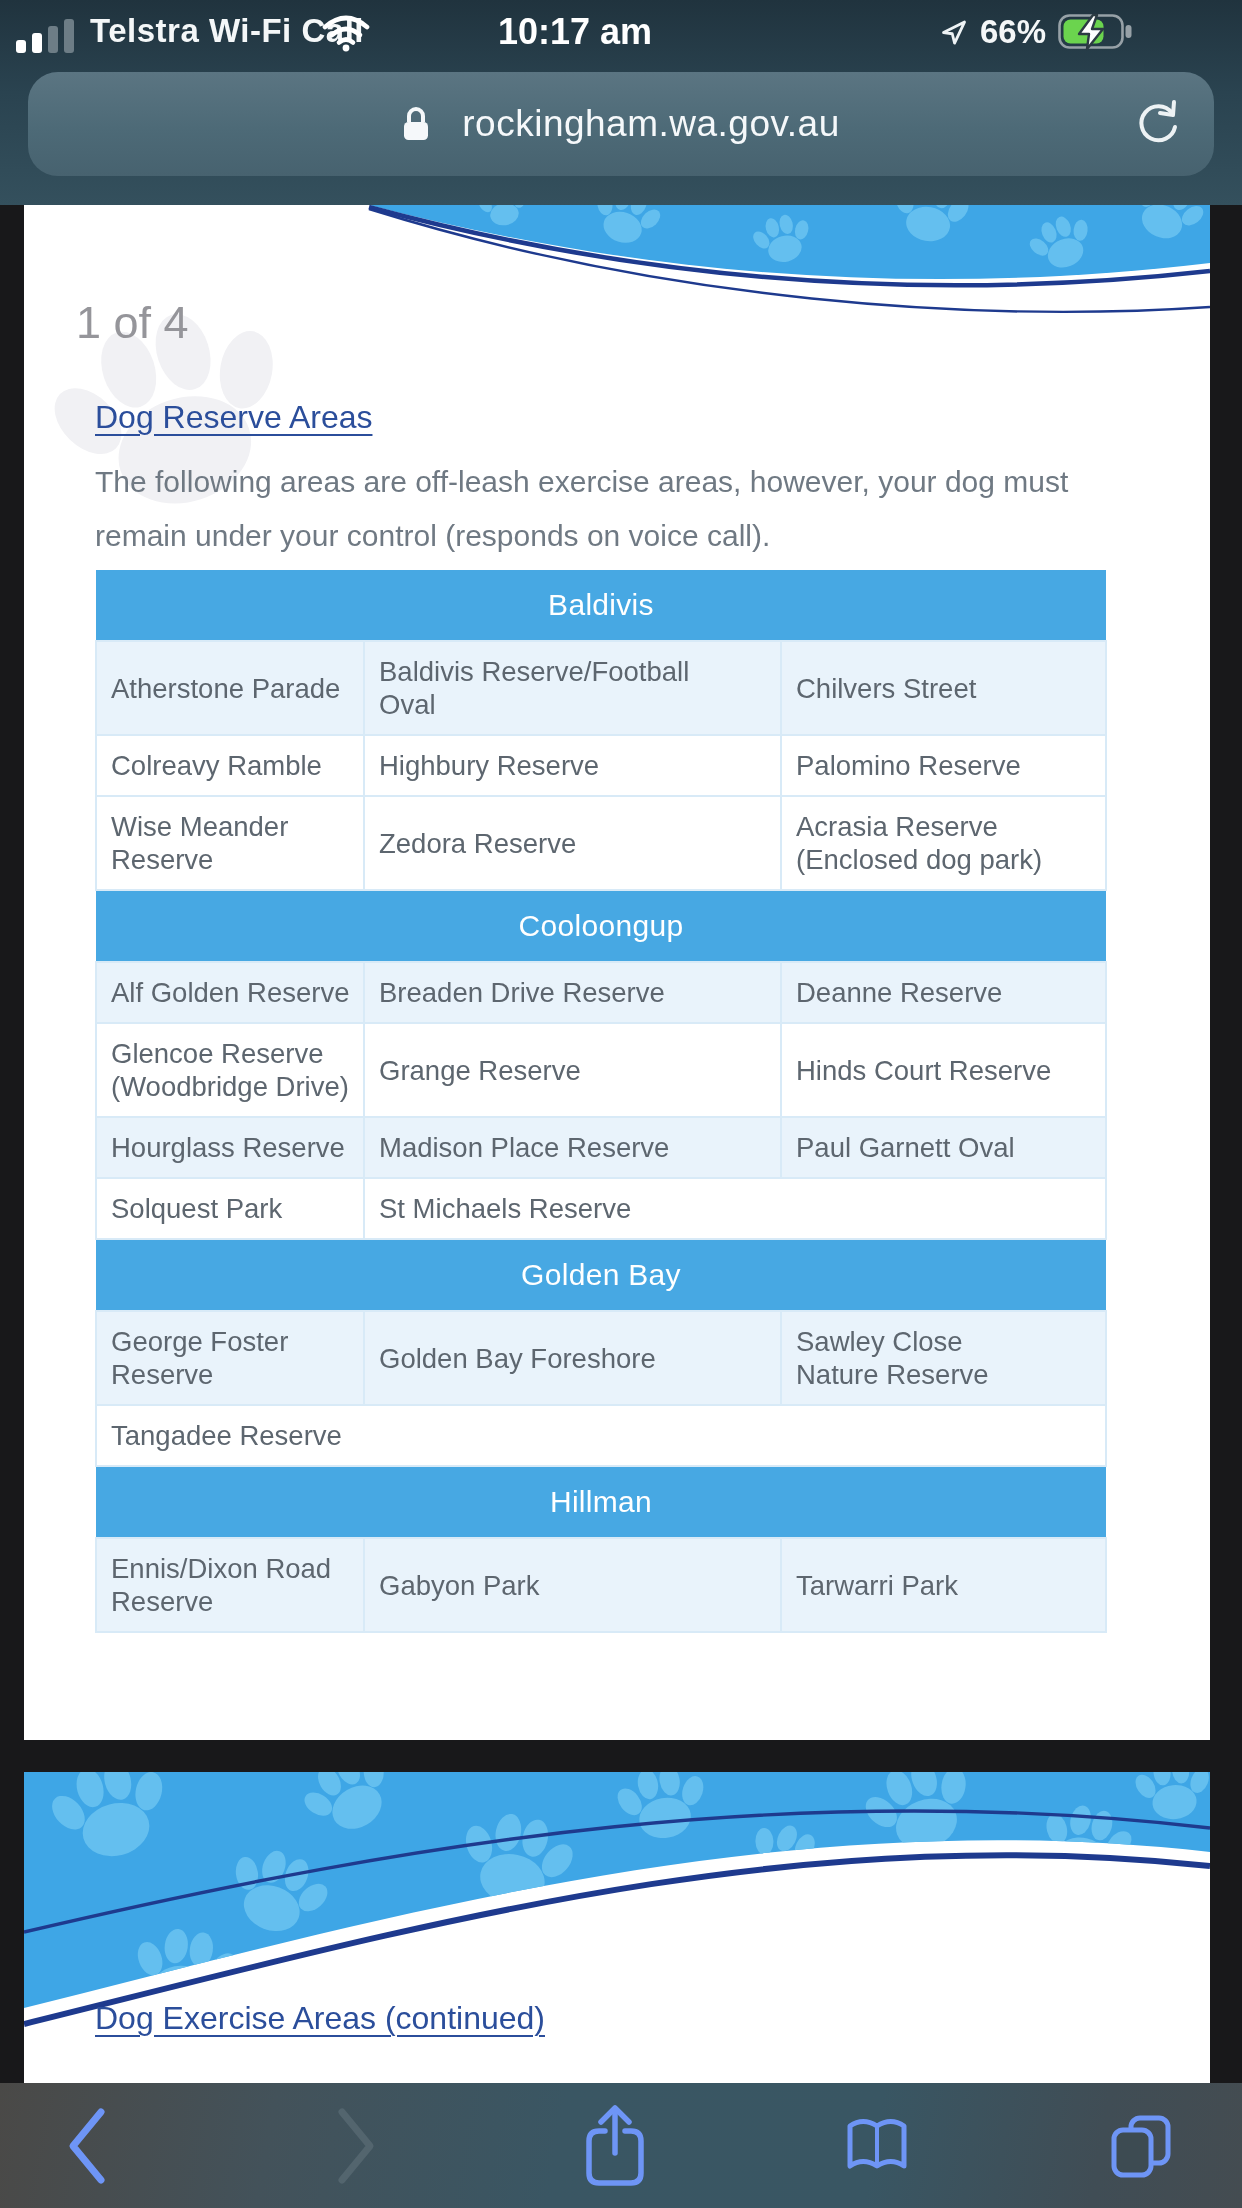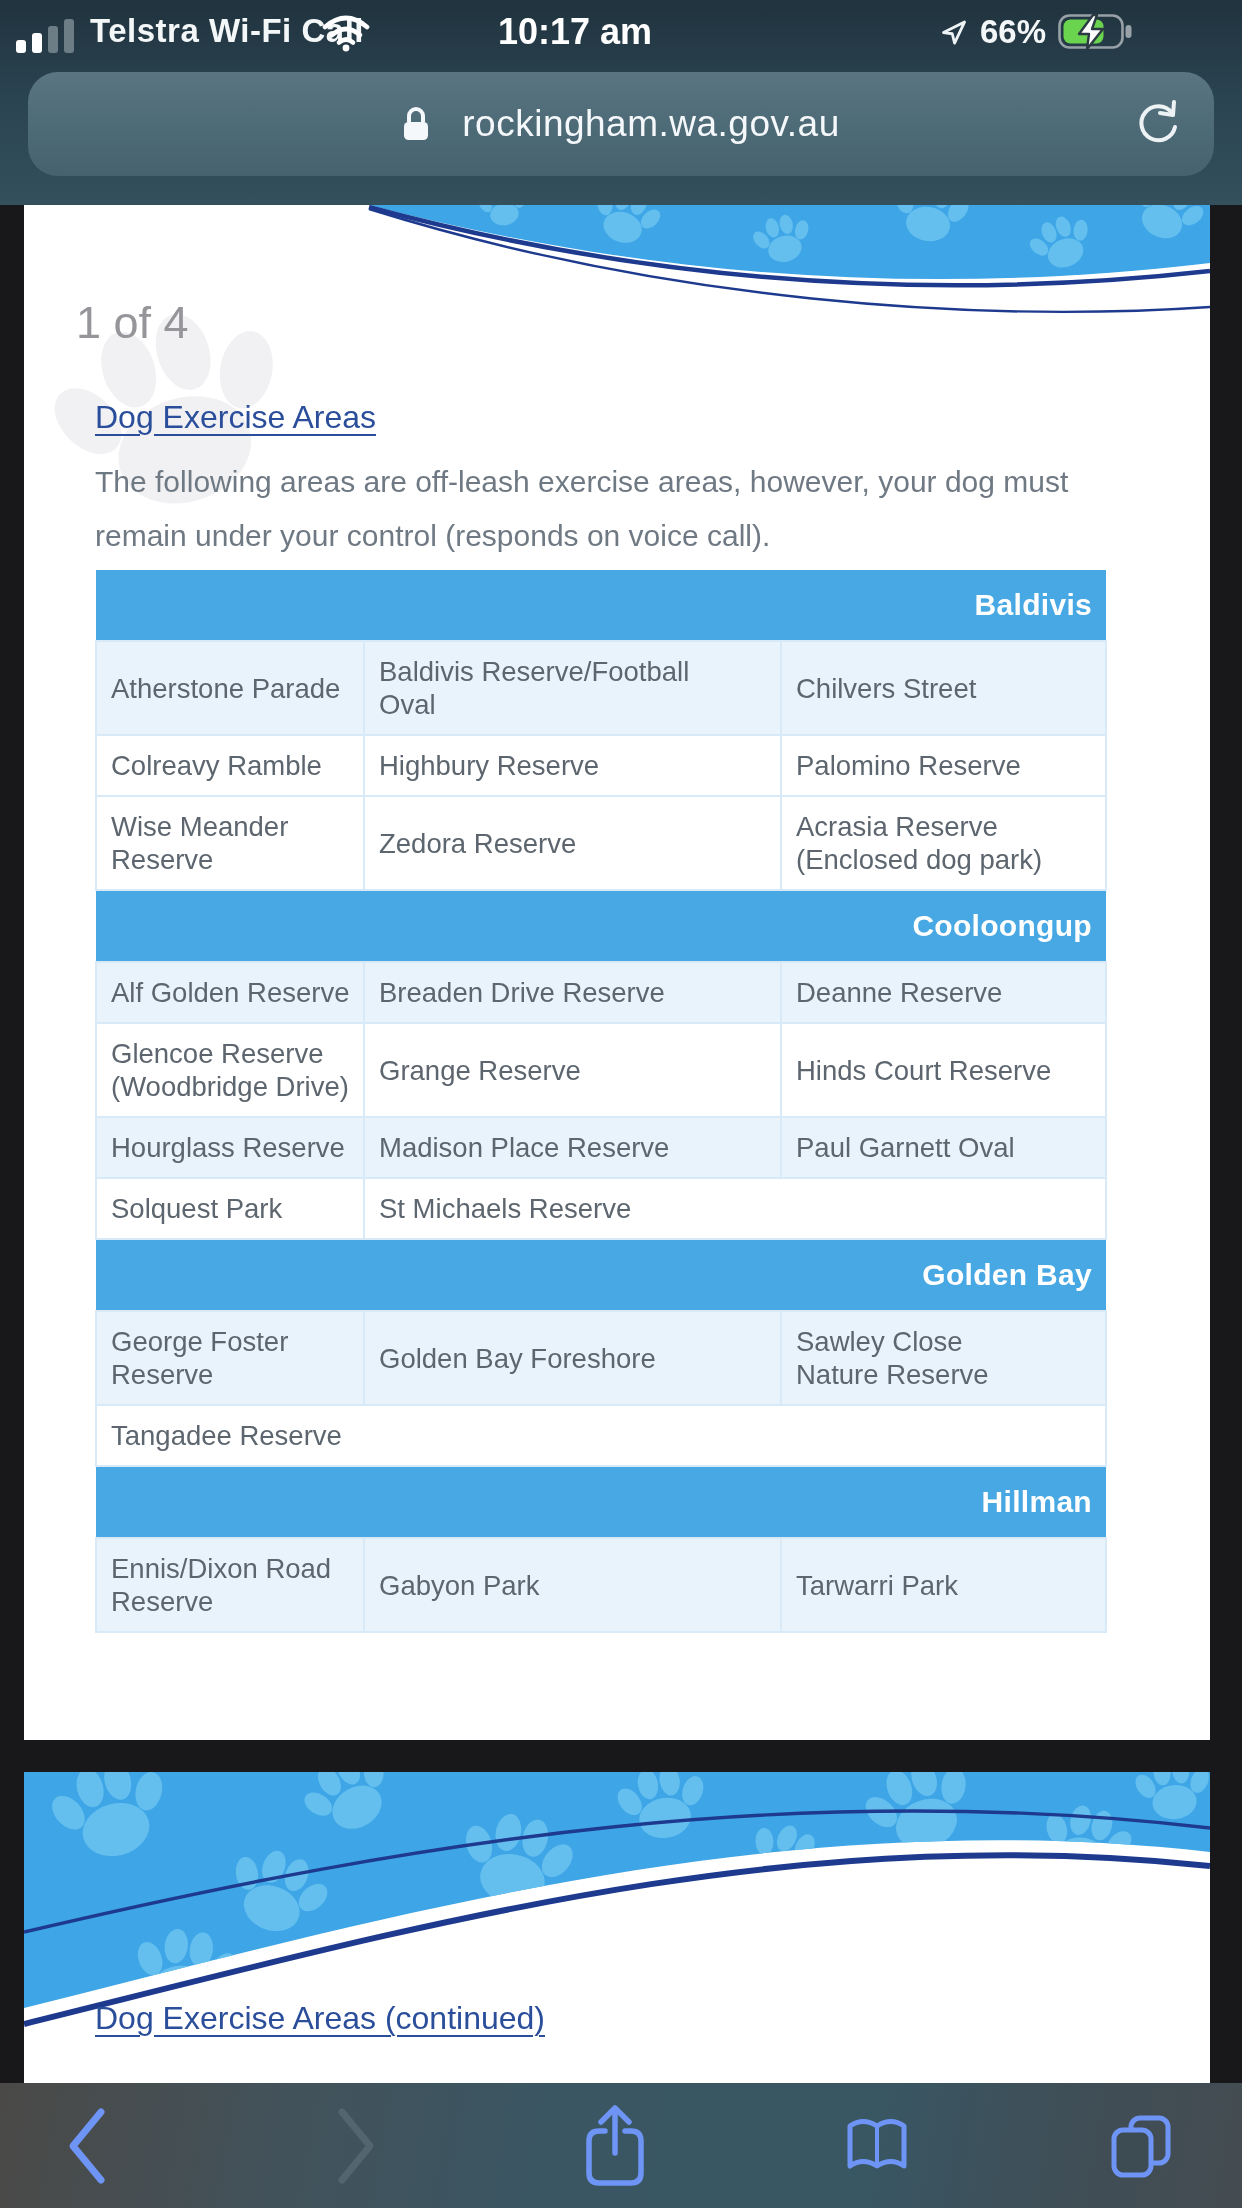--- a/index.html
+++ b/index.html
@@ -37,22 +37,22 @@
   .link1{position:absolute;left:71px;top:194px;}
   .link2{position:absolute;left:71px;top:228px;}
   .intro{position:absolute;left:71px;top:250px;font-size:30px;line-height:54px;color:#6f7983;white-space:pre-line;}
 
   
   .tbl-wrap{position:absolute;left:71px;top:365px;width:1010px;}
   table.areas{border-collapse:collapse;width:1010px;table-layout:fixed;}
   table.areas col.c1{width:268px}
   table.areas col.c2{width:417px}
   table.areas col.c3{width:325px}
-  table.areas th{background:var(--table_header,#47a8e3);color:#ffffff;text-align:right;
-    font-size:30px;font-weight:700;padding:18px 14px;letter-spacing:.3px;}
+  table.areas th{background:var(--table_header,#47a8e3);color:#ffffff;text-align:center;
+    font-size:30px;font-weight:400;padding:18px 14px;letter-spacing:.3px;}
   table.areas td{font-size:27.5px;color:#5d666f;line-height:33px;padding:13px 12px 13px 14px;
     border:2px solid #d8eaf7;vertical-align:middle;white-space:pre-line;}
   tr.row-alt td{background:var(--row_alt,#e9f3fb);}
   tr.row-white td{background:#ffffff;}
 
   
   .toolbar{position:absolute;left:0;top:2083px;width:1242px;height:125px;
     background:linear-gradient(100deg,#4a4947 0%,#43525a 22%,#3a5663 45%,#395663 70%,#404d55 88%,#444c51 100%);}
   .tb-icon{position:absolute;}
 </style>
@@ -137,21 +137,21 @@
     </svg>
 
     <svg class="watermark-paw" width="260" height="280" viewBox="0 0 260 280">
       <g fill="#f1f1f4" transform="translate(130,160) scale(2.6) rotate(-18)">
         <use href="#paw"></use>
       </g>
     </svg>
 
     <div class="page-indicator">1 of 4</div>
 
-    <a class="doc-link link1">Dog Exercise Areas</a>
+    <a class="doc-link link1">Dog Reserve Areas</a>
 
     <div class="intro">The following areas are off-leash exercise areas, however, your dog must
 remain under your control (responds on voice call).</div>
 
     <div class="tbl-wrap">
       <table class="areas">
         <colgroup>
             <col class="c1">
             <col class="c2">
             <col class="c3">

